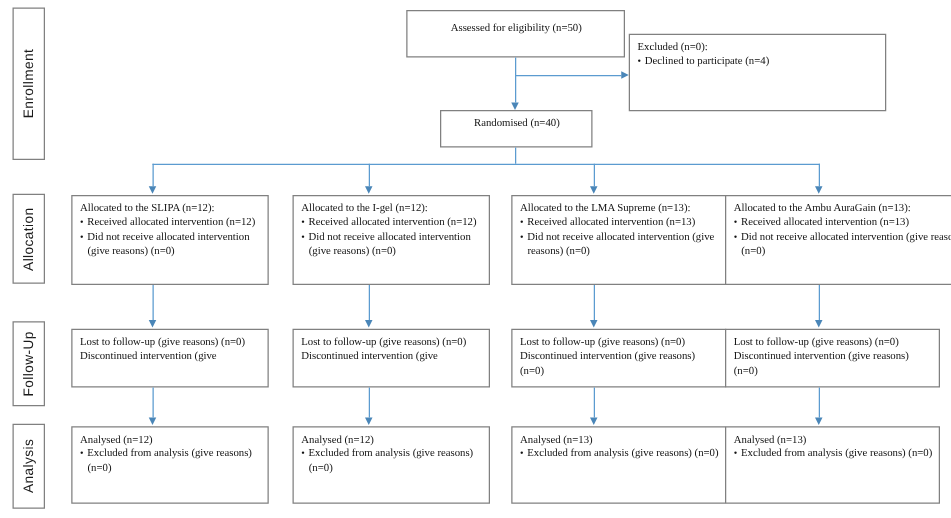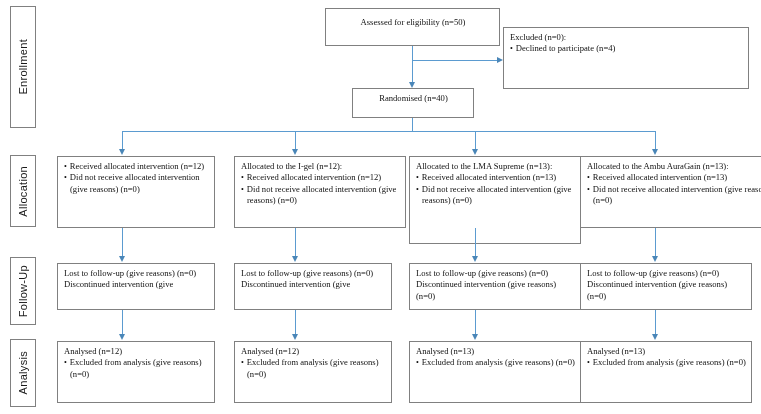--- a/index.html
+++ b/index.html
@@ -101,21 +101,21 @@
     <span>Follow-Up</span>
   </div>
   <div class="stage-label" style="left:10px; top:339px; width:26px; height:68px;">
     <span>Analysis</span>
   </div>
 
   <div class="node center" style="left:325px; top:8px; width:175px; height:38px; display:flex; align-items:center; justify-content:center;">
     <span class="line">Assessed for eligibility (n=50)</span>
   </div>
 
-  <div class="node" style="left:503px; top:27px; width:246px; height:62px;">
+  <div class="node" style="left:503px; top:27px; width:206px; height:62px;">
     <span class="line">Excluded (n=0):</span>
     <span class="bullet">Declined to participate (n=4)</span>
   </div>
 
   <div class="node center" style="left:352px; top:88px; width:122px; height:30px; display:flex; align-items:center; justify-content:center;">
     <span class="line">Randomised (n=40)</span>
   </div>
 
   <div class="conn vline" style="left:412px; top:46px; height:36px;"></div>
   <div class="arrowhead-down" style="left:409px; top:82px;"></div>
@@ -129,29 +129,30 @@
   <div class="conn vline" style="left:122px; top:131px; height:18px;"></div>
   <div class="arrowhead-down" style="left:119px; top:149px;"></div>
   <div class="conn vline" style="left:295px; top:131px; height:18px;"></div>
   <div class="arrowhead-down" style="left:292px; top:149px;"></div>
   <div class="conn vline" style="left:475px; top:131px; height:18px;"></div>
   <div class="arrowhead-down" style="left:472px; top:149px;"></div>
   <div class="conn vline" style="left:655px; top:131px; height:18px;"></div>
   <div class="arrowhead-down" style="left:652px; top:149px;"></div>
 
   <div class="node" style="left:57px; top:156px; width:158px; height:72px;">
+    <span class="line">Allocated to the SLIPA (n=12):</span>
     <span class="bullet">Received allocated intervention (n=12)</span>
     <span class="bullet">Did not receive allocated intervention (give reasons) (n=0)</span>
   </div>
-  <div class="node" style="left:234px; top:156px; width:172px; height:72px;">
+  <div class="node" style="left:234px; top:156px; width:158px; height:72px;">
     <span class="line">Allocated to the I-gel (n=12):</span>
     <span class="bullet">Received allocated intervention (n=12)</span>
     <span class="bullet">Did not receive allocated intervention (give reasons) (n=0)</span>
   </div>
-  <div class="node" style="left:409px; top:156px; width:172px; height:88px;">
+  <div class="node" style="left:409px; top:156px; width:172px; height:72px;">
     <span class="line">Allocated to the LMA Supreme (n=13):</span>
     <span class="bullet">Received allocated intervention (n=13)</span>
     <span class="bullet">Did not receive allocated intervention (give reasons) (n=0)</span>
   </div>
   <div class="node" style="left:580px; top:156px; width:204px; height:72px;">
     <span class="line">Allocated to the Ambu AuraGain  (n=13):</span>
     <span class="bullet">Received allocated intervention (n=13)</span>
     <span class="bullet">Did not receive allocated intervention (give reasons) (n=0)</span>
   </div>
 

